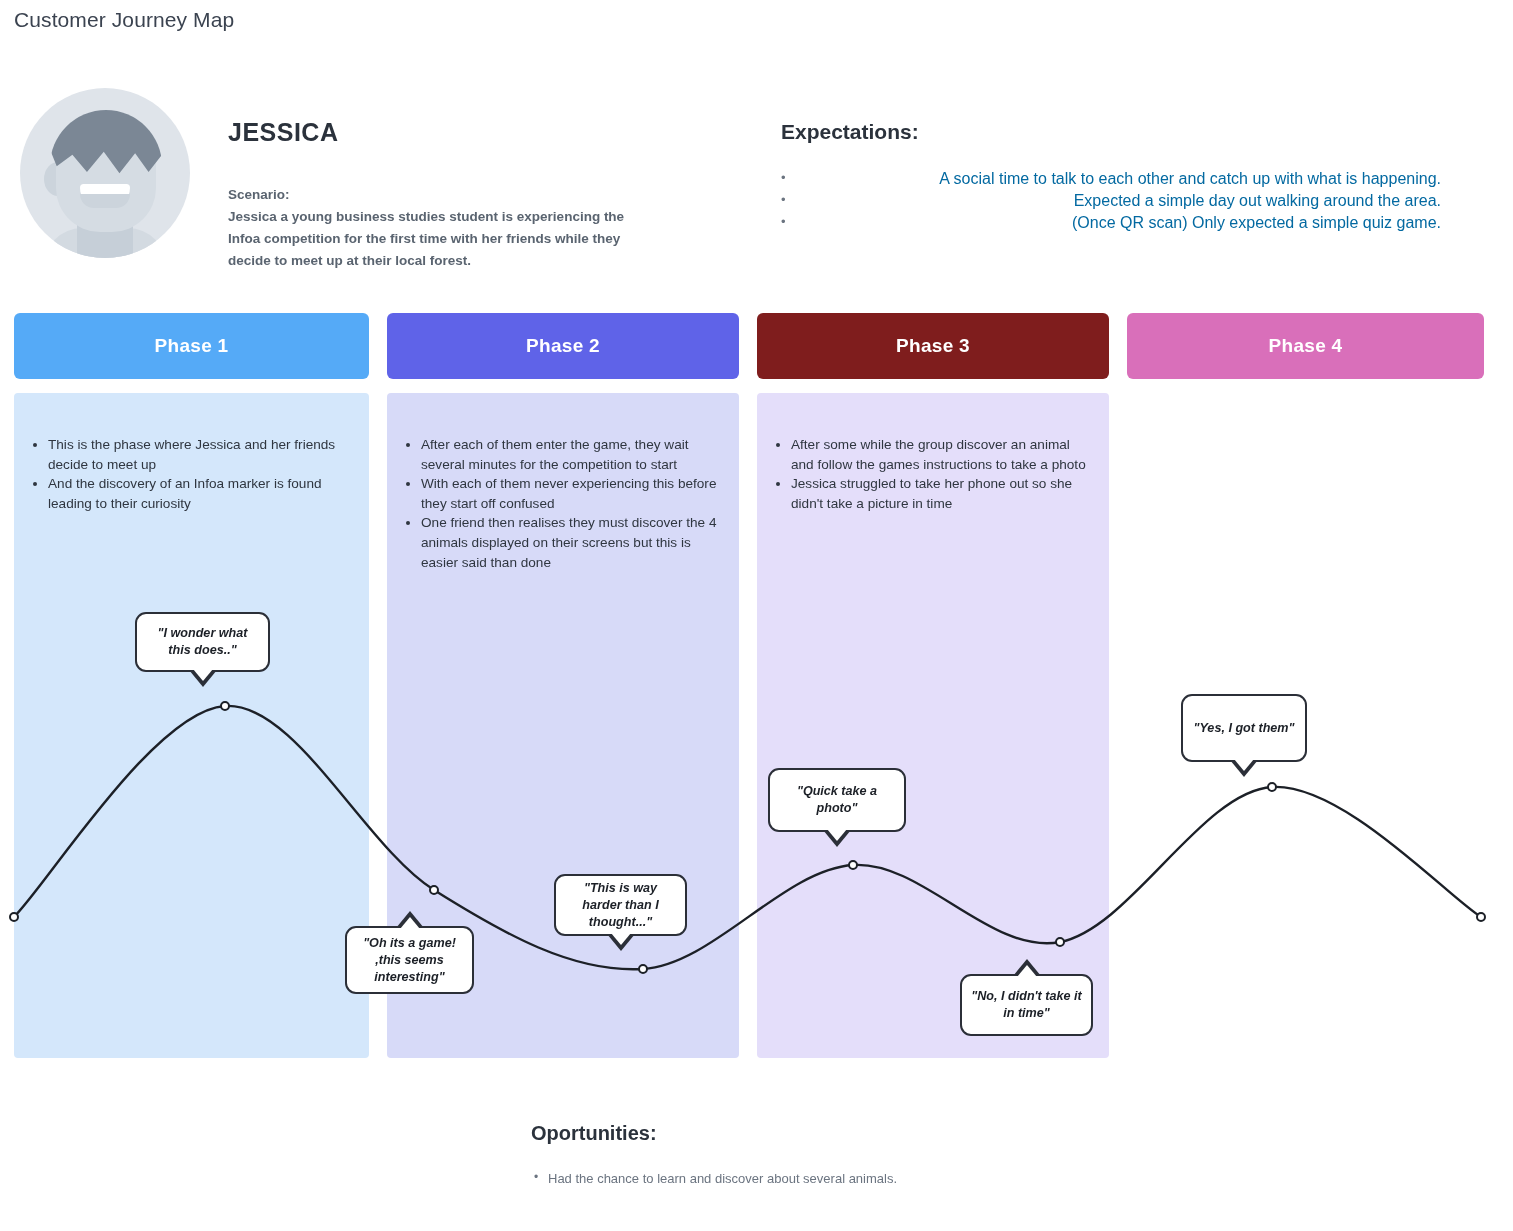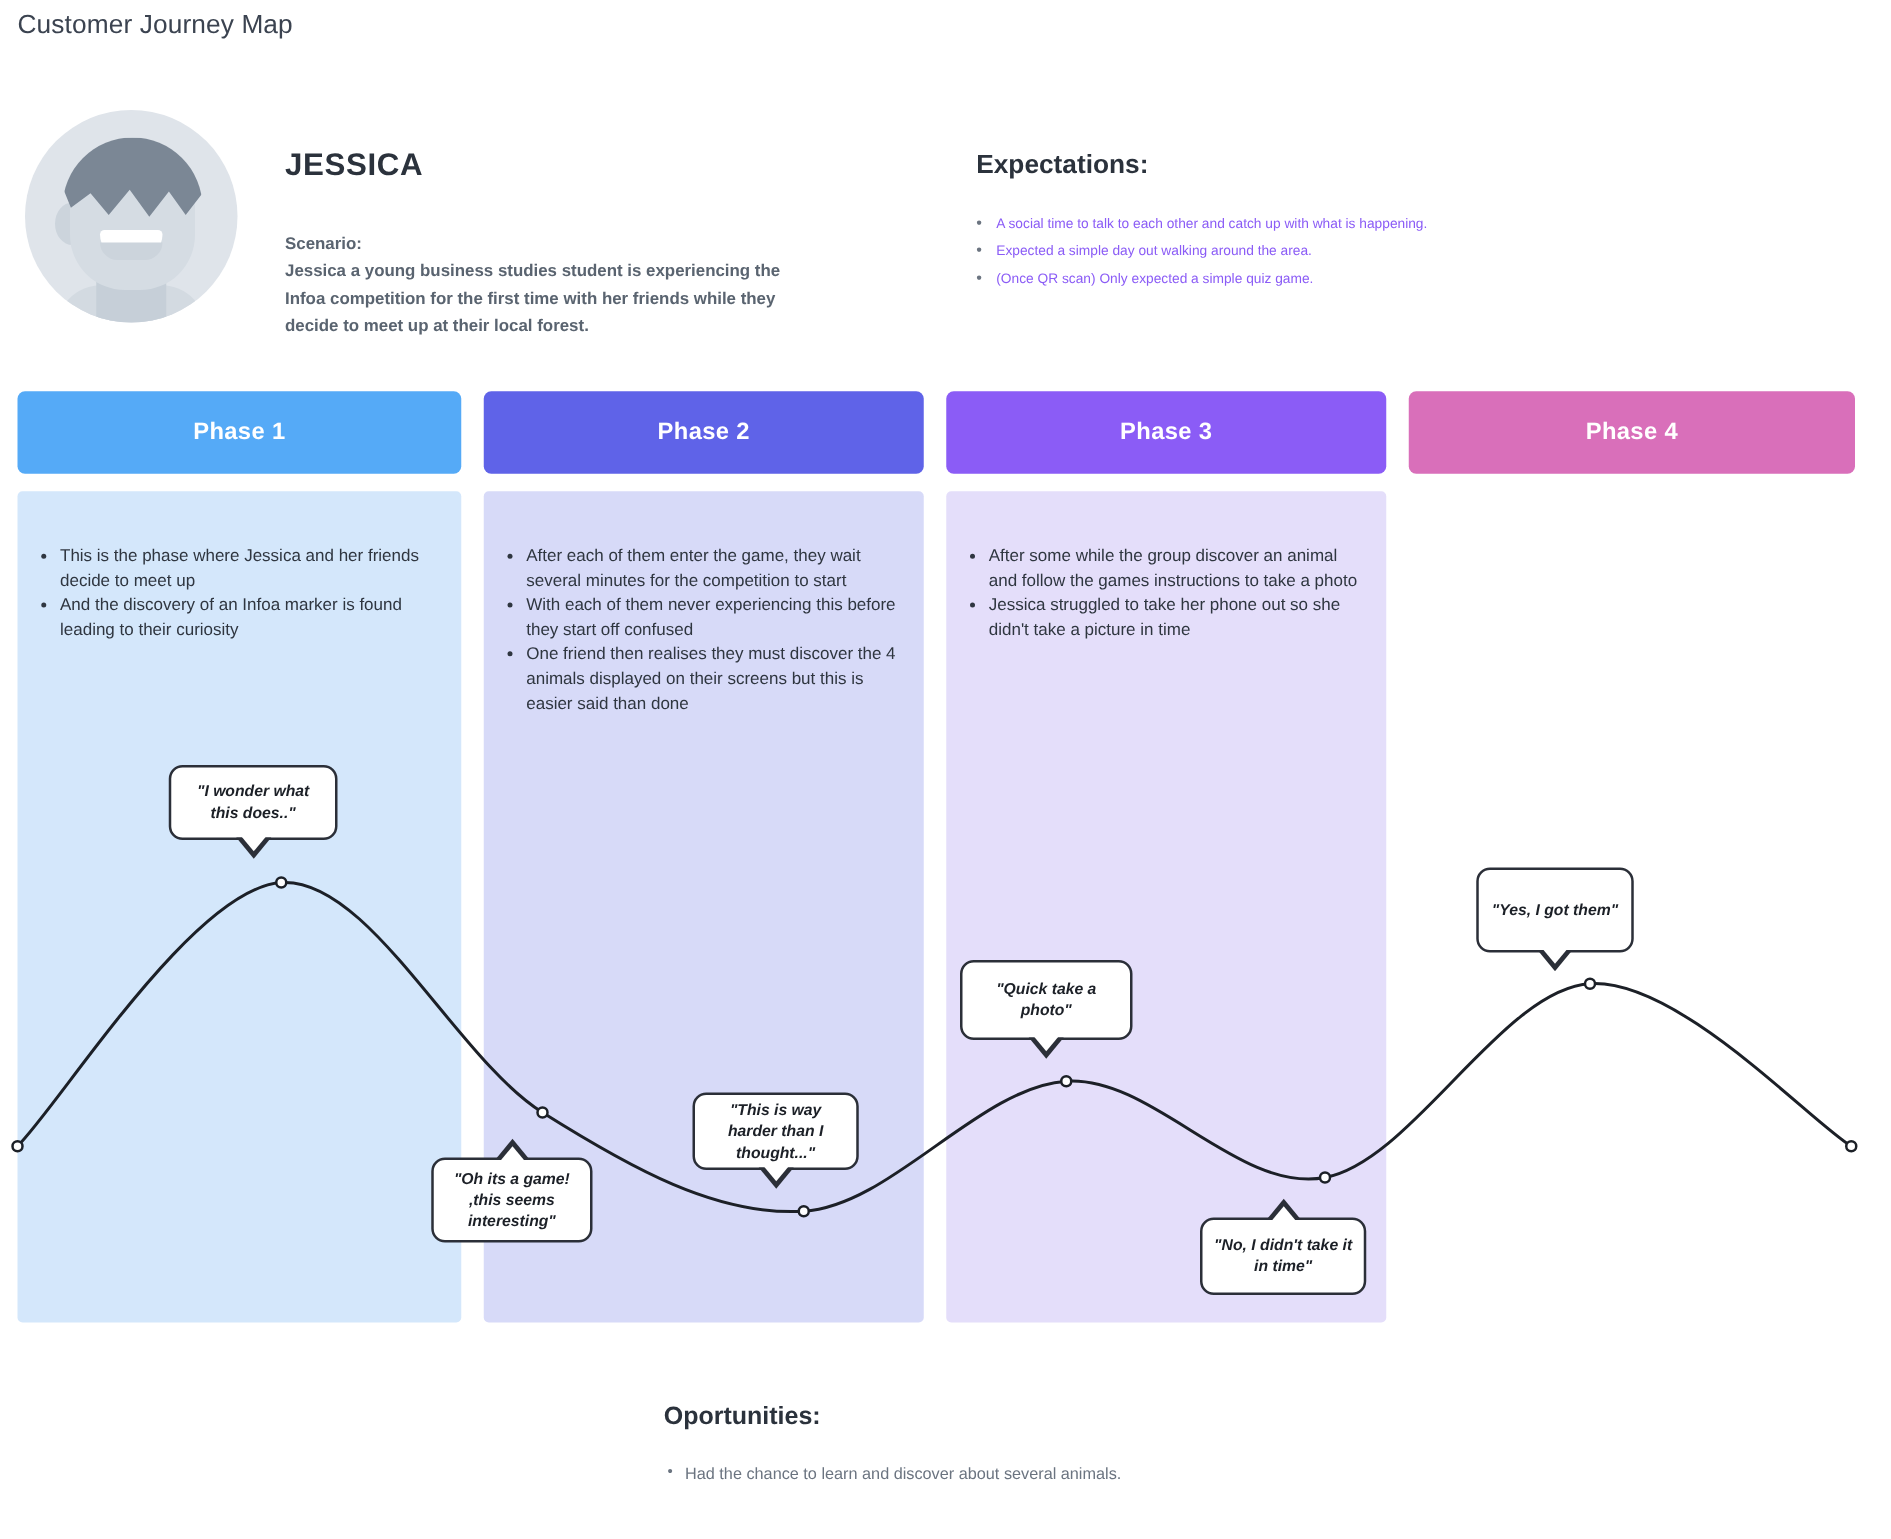--- a/index.html
+++ b/index.html
@@ -45,21 +45,21 @@
   .scenario-label { display:block; }
 
   
   .exp-title {
     position: absolute; left: 781px; top: 120px;
     font-size: 21px; font-weight: 700; color: #2b323c;
   }
   .exp-list { position: absolute; left: 781px; top: 168px; width: 660px; }
   .exp-list li {
     list-style: none; position: relative; padding-left: 16px;
-    font-size: 11px; color: #8b5cf6; line-height: 22px; font-weight: 400;
+    font-size: 16px; color: #0369a1; line-height: 22px; font-weight: 400; text-align: right;
   }
   .exp-list li:before {
     content: "\2022"; position: absolute; left: 0; top: -1px; color: #6b7480; font-size: 13px;
   }
 
   
   .phase-header {
     position: absolute; top: 313px; height: 66px;
     border-radius: 6px; color: #ffffff;
     display: flex; align-items: center; justify-content: center;
@@ -169,21 +169,21 @@
 
   <div class="exp-title">Expectations:</div>
   <ul class="exp-list">
     <li>A social time to talk to each other and catch up with what is happening.</li>
     <li>Expected a simple day out walking around the area.</li>
     <li>(Once QR scan) Only expected a simple quiz game.</li>
   </ul>
 
   <div class="phase-header col1" style="background: rgb(85, 170, 247);">Phase 1</div>
   <div class="phase-header col2" style="background: rgb(95, 99, 232);">Phase 2</div>
-  <div class="phase-header col3" style="background: #8b5cf6;">Phase 3</div>
+  <div class="phase-header col3" style="background: #7f1d1d;">Phase 3</div>
   <div class="phase-header col4" style="background: rgb(217, 111, 186);">Phase 4</div>
 
   <div class="phase-body col1" style="background: rgb(212, 231, 251);">
     <ul>
       <li>This is the phase where Jessica and her friends decide to meet up</li>
       <li>And the discovery of an Infoa marker is found leading to their curiosity</li>
     </ul>
   </div>
   <div class="phase-body col2" style="background: rgb(215, 218, 248);">
     <ul>

